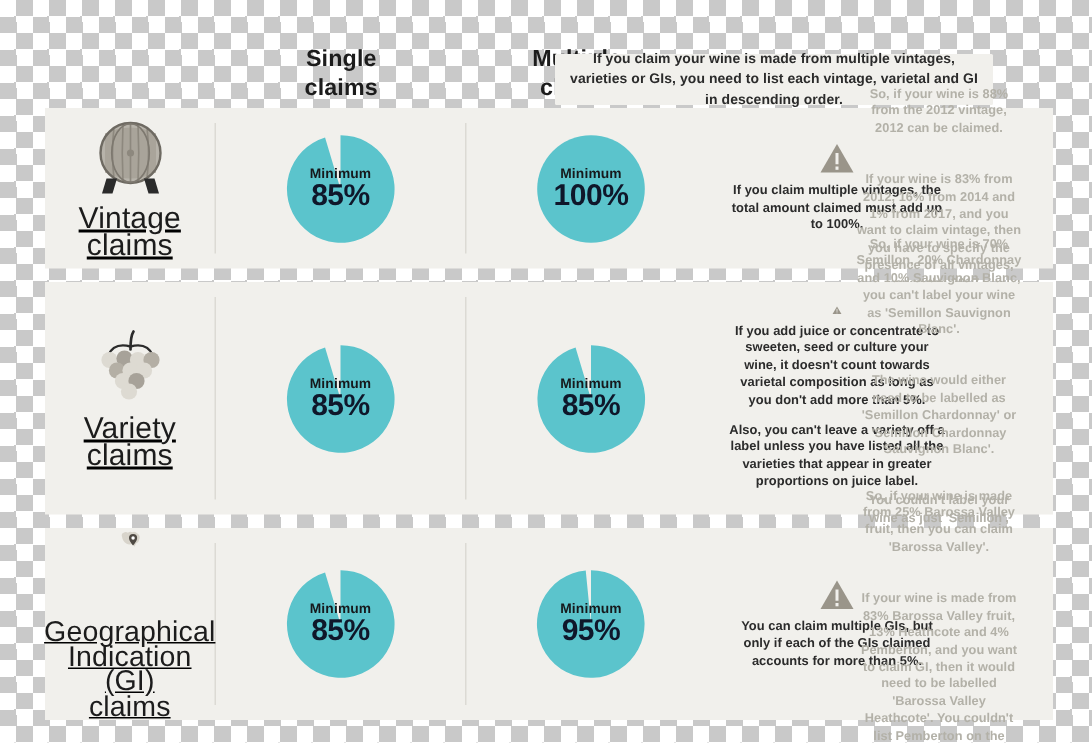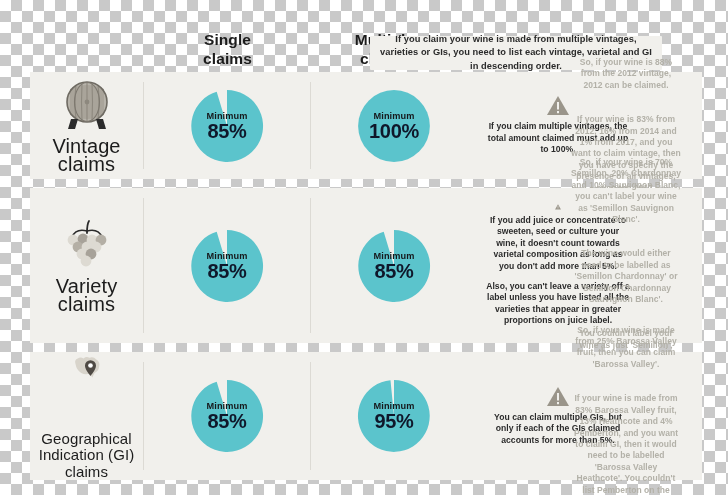--- a/index.html
+++ b/index.html
@@ -53,30 +53,30 @@
 
   
   .cell{position:absolute;top:0;bottom:0;}
   .c-label{left:0;width:113px;}
   .c-single{left:114px;width:166px;}
   .c-multiple{left:281px;width:166px;}
 
   .cell-inner{
     position:absolute;inset:0;
     display:flex;flex-direction:column;
-    align-items:center;justify-content:center;
+    align-items:center;justify-content:center;text-decoration:underline;
   }
 
   
   .row-icon{width:58px;height:56px;display:block;margin-bottom:2px;}
   .row-title{
     text-align:center;font-size:20px;line-height:18px;
     color:#1c1c1c;letter-spacing:.1px;
   }
-  .row-3 .row-title{font-size:15px;line-height:16.5px;margin-top:44px;}
+  .row-3 .row-title{font-size:19px;line-height:16.5px;margin-top:44px;}
 
   
   .pie-wrap{position:relative;width:78px;height:78px;}
   .pie-wrap svg{display:block;width:78px;height:78px;}
   .pie-txt{
     position:absolute;left:0;right:0;top:50%;
     transform:translateY(-50%);
     text-align:center;pointer-events:none;
   }
   .pie-min{

